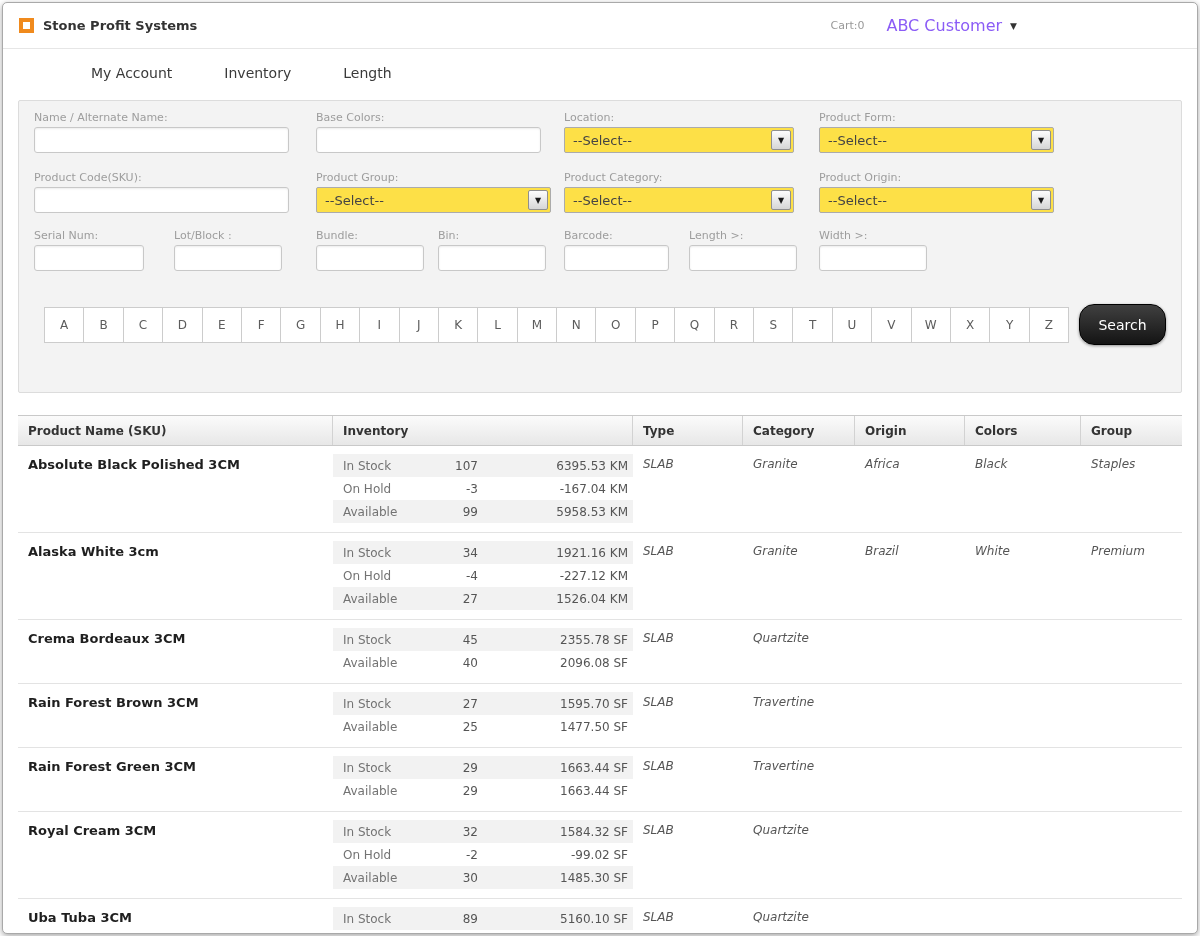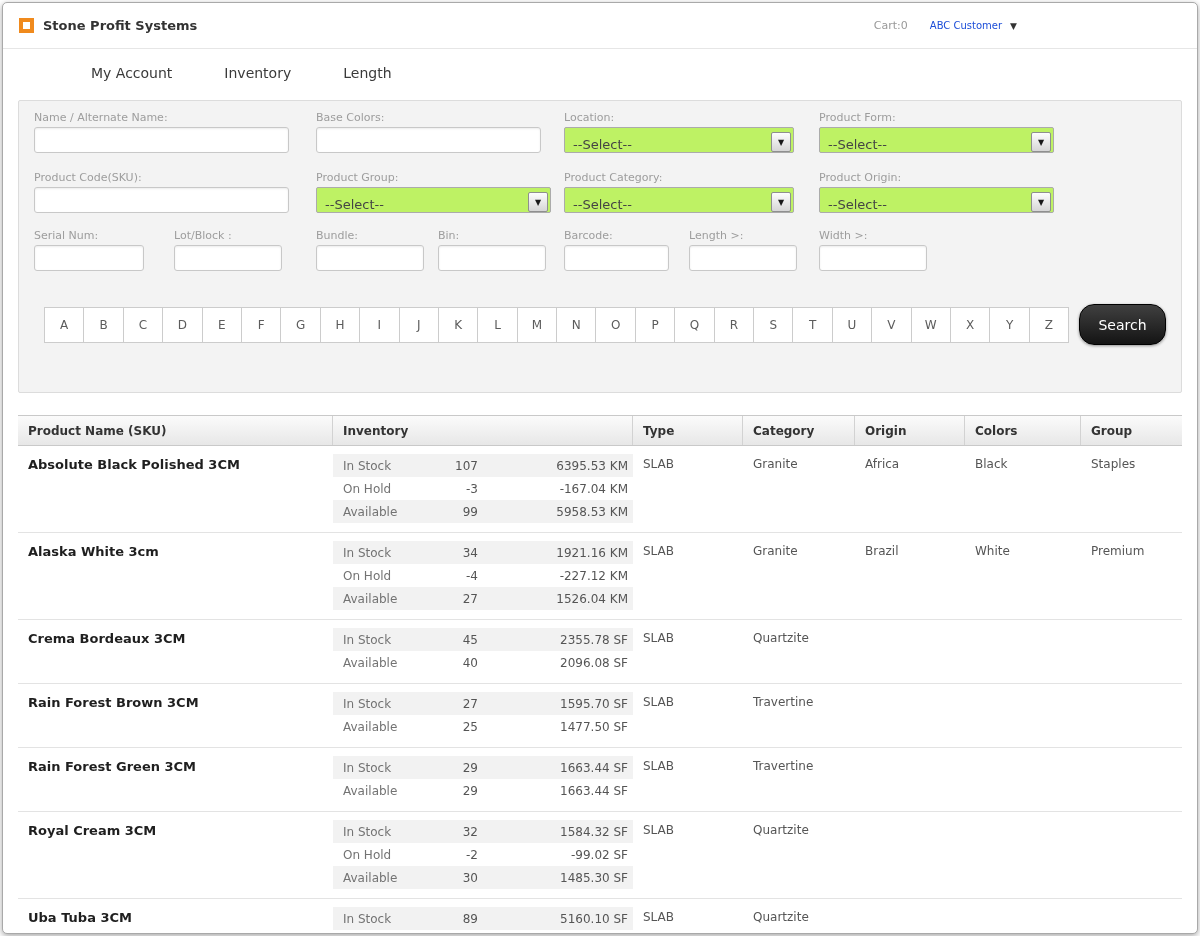--- a/index.html
+++ b/index.html
@@ -11,37 +11,37 @@
 
   
   .topbar { height:46px; display:flex; align-items:center; justify-content:space-between;
             padding:0 0 0 16px; border-bottom:1px solid #e6e6e6;text-align:right; }
   .brand { display:flex; align-items:center; gap:9px; }
   .brand-icon { width:15px; height:15px; border:4px solid #f08a1d; background:#fff; display:inline-block; }
   .brand-title { font-size:13px; font-weight:bold; color:#333; }
   .topbar-right { display:flex; align-items:center; gap:22px; margin-right:180px; }
   .cart-label { font-size:11px; color:#999; cursor:pointer; }
   .customer-menu { display:flex; align-items:center; gap:8px; cursor:pointer; }
-  .customer-name { font-size:10px; color:#1d4ed8; }
+  .customer-name { font-size:16px; color:#8b5cf6; }
   .caret { font-size:9px; color:#333; }
 
   
   .mainnav { height:48px; display:flex; align-items:center; gap:52px; padding-left:88px; }
   .nav-item { font-size:14px; color:#3a3a3a; cursor:pointer; }
 
   
   .filter-panel { position:relative; margin:3px 15px 0; height:293px;
                   background:#f3f3f3; border:1px solid #dcdcdc; border-radius:2px; }
   .field { position:absolute; }
   .field-label { font-size:11px; color:#9d9d9d; margin-bottom:3px; white-space:nowrap; }
   .text-input { width:100%; height:26px; border:1px solid #c8c8c8; border-radius:3px;
                 background:#fff; box-shadow:inset 0 1px 2px rgba(0,0,0,.08);
                 font:12px "DejaVu Sans","Liberation Sans",sans-serif; padding:0 6px; color:#333; outline:none; }
   .select-box { position:relative; width:100%; height:26px; border:1px solid #ababab; border-radius:2px;
-                background:#bef264; display:flex; align-items:flex-end; cursor:pointer; }
+                background:#fde047; display:flex; align-items:center; cursor:pointer; }
   .select-value { font-size:13px; color:#444; padding-left:8px; flex:1; }
   .select-arrow-btn { width:20px; height:20px; margin-right:2px; border:1px solid #8f8f8f;
                       background:linear-gradient(#fdfdfd,#d6d6d6); border-radius:2px;
                       display:flex; align-items:center; justify-content:center;
                       font-size:8px; color:#1a1a1a; }
   .alpha-strip { position:absolute; left:25px; top:206px; width:1025px; height:36px;
                  display:flex; background:#fff; border:1px solid #cccccc; }
   .alpha-cell { flex:1; display:flex; align-items:center; justify-content:center;
                 font-size:12px; color:#5c5c5c; border-right:1px solid #cccccc;
                 background:#fff; cursor:pointer; }
@@ -63,21 +63,21 @@
   .col-inv    { width:300px; }
   .col-type   { width:110px; }
   .col-cat    { width:112px; }
   .col-origin { width:110px; }
   .col-colors { width:116px; }
   .col-group  { flex:1; }
   .trow { display:flex; align-items:flex-start; border-bottom:1px solid #e3e3e3;
           padding:8px 0 9px; cursor:pointer; }
   .td { font-size:12px; color:#555; padding-left:10px; }
   .name-cell { font-size:13px; font-weight:bold; color:#1f1f1f; padding-top:3px; }
-  .plain-cell { padding-top:3px; }
+  .plain-cell { padding-top:3px;font-style:italic; }
   .inv-cell { padding-left:0; }
   .inv-row { display:flex; align-items:center; height:23px; width:300px; }
   .inv-row.striped { background:#f2f2f2; }
   .inv-status { width:100px; padding-left:10px; font-size:12px; color:#737373; }
   .inv-qty { width:45px; text-align:right; font-size:12px; color:#555; }
   .inv-amount { flex:1; text-align:right; padding-right:5px; font-size:12px; color:#555; }
 </style>
 </head>
 <body>
 

